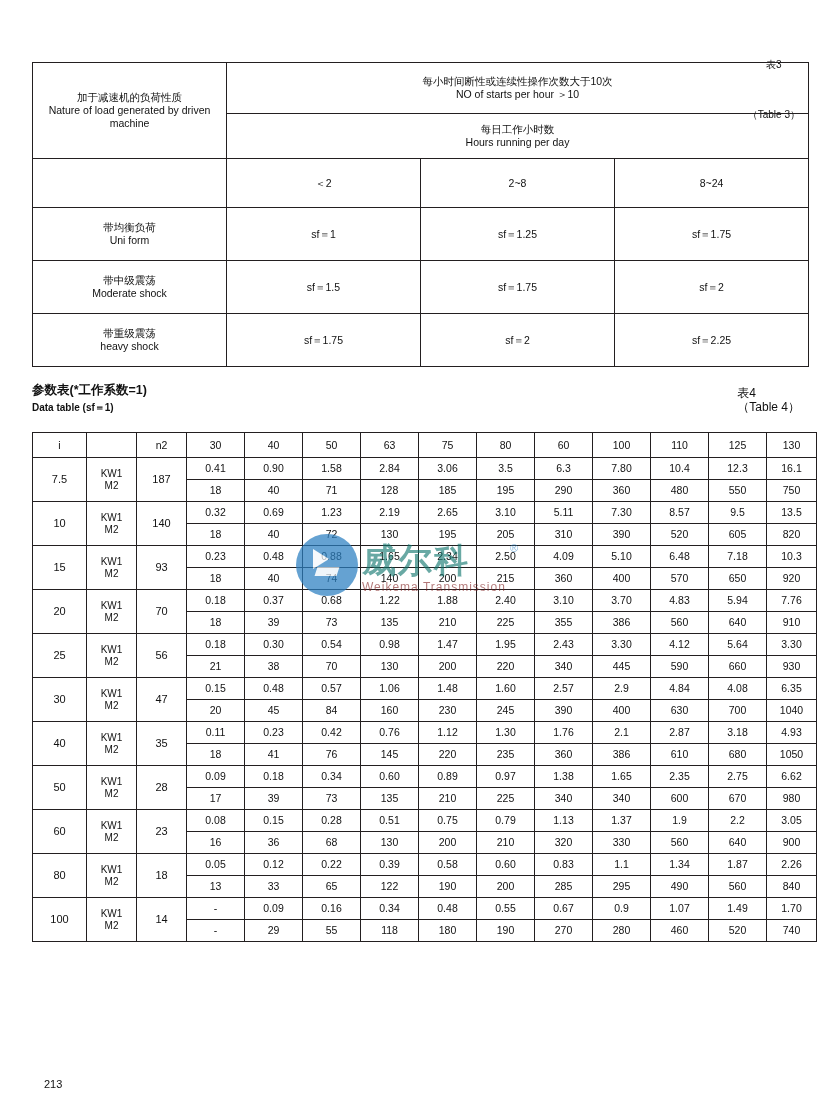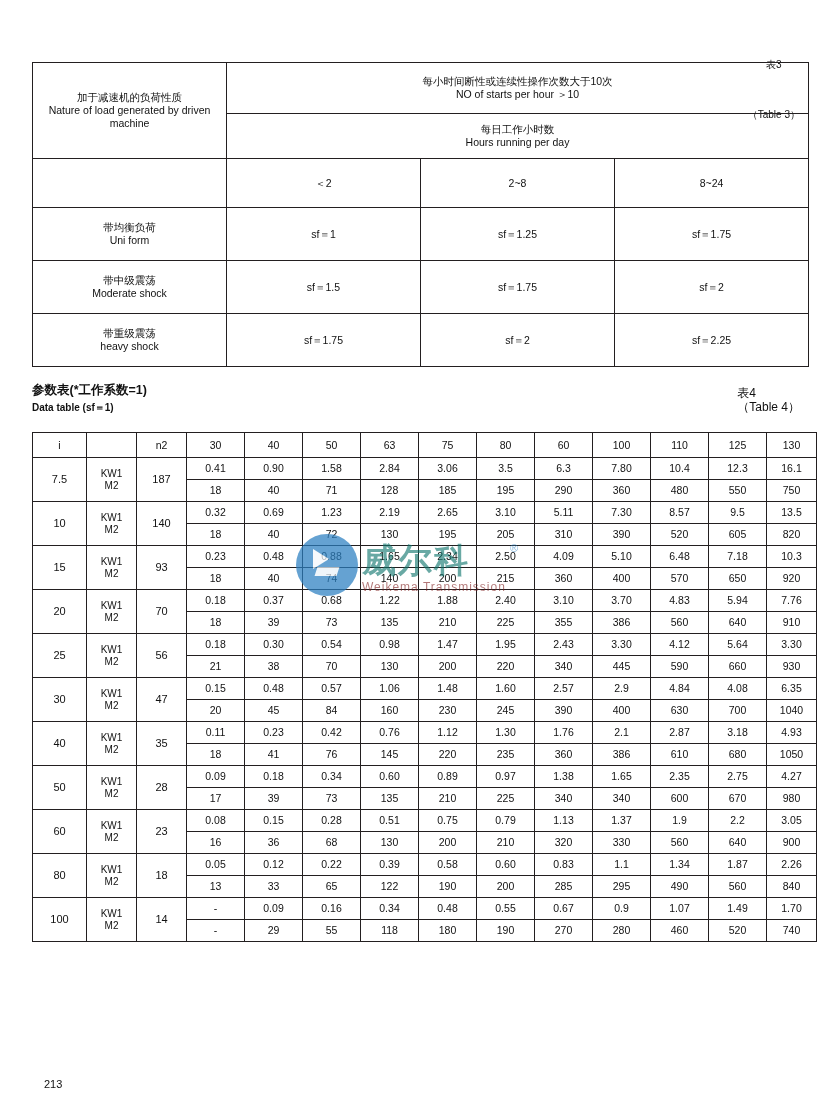--- a/index.html
+++ b/index.html
@@ -505,21 +505,21 @@
           <td>0.09</td>
           <td>0.18</td>
           <td>0.34</td>
           <td>0.60</td>
           <td>0.89</td>
           <td>0.97</td>
           <td>1.38</td>
           <td>1.65</td>
           <td>2.35</td>
           <td>2.75</td>
-          <td>4.27</td>
+          <td>6.62</td>
         </tr>
         <tr>
           <td>17</td>
           <td>39</td>
           <td>73</td>
           <td>135</td>
           <td>210</td>
           <td>225</td>
           <td>340</td>
           <td>340</td>

